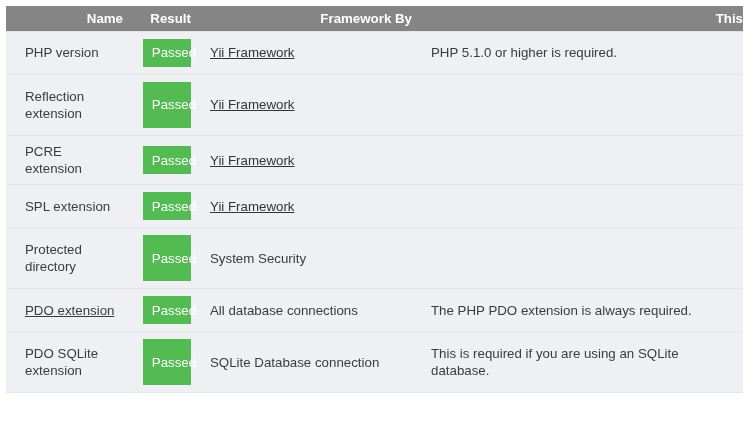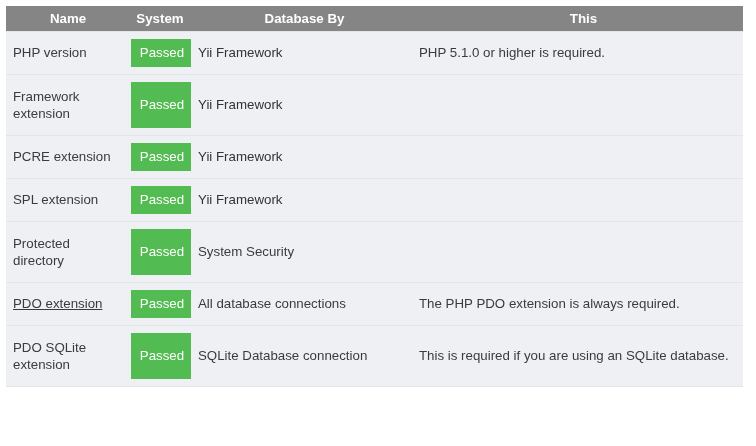--- a/index.html
+++ b/index.html
@@ -36,36 +36,36 @@
   }
   table.req col.c-name   { width: 117px; }
   table.req col.c-result { width: 68px; }
   table.req col.c-req    { width: 221px; }
   table.req col.c-memo   { width: 331px; }
 
   table.req thead th {
     background: #858585;
     color: #ffffff;
     font-weight: bold;
-    text-align: center;
+    text-align: right;
     height: 25px;
     padding: 0 0 0 7px;
     font-size: 13.3px;
     vertical-align: middle;
     border: none;
   }
   table.req thead th.th-result { padding-left: 6px; }
   table.req thead th.th-req    { padding-left: 6px; }
   table.req thead th.th-memo   { padding-left: 12px; }
 
   table.req tbody td {
     background: #eef0f3;
     border-top: 1px solid #e2e5e9;
     border-bottom: 1px solid #e2e5e9;
-    padding: 7px 7px 7px 7px;
+    padding: 7px 7px 7px 19px;
     vertical-align: middle;
     line-height: 1.28;
     color: #3b3b3b;
   }
   table.req tbody tr:first-child td { border-top: 1px solid #e2e5e9; }
 
   td.cell-name { padding-left: 7px; }
   td.cell-req  { padding-left: 6px; }
   td.cell-memo { padding-left: 12px; }
 
@@ -84,54 +84,55 @@
     margin: 0 0 0 1px;
     font-size: 13.3px;
     box-sizing: border-box;
   }
   .result-box.passed {
     background: #52bb52;
     color: #ffffff;
   }
   .link {
     color: #333333;
+    text-decoration: underline;
     cursor: pointer;
   }
 </style>
 </head>
 <body>
 
 <div class="page">
   <div class="table-wrap">
     <table class="req">
       <colgroup>
         <col class="c-name">
           <col class="c-result">
           <col class="c-req">
           <col class="c-memo">
       </colgroup>
       <thead>
         <tr>
           <th class="th-name">Name</th>
-          <th class="th-result">System</th>
-          <th class="th-req">Database By</th>
+          <th class="th-result">Result</th>
+          <th class="th-req">Framework By</th>
           <th class="th-memo">This</th>
         </tr>
       </thead>
       <tbody id="tbody">
           <tr>
             <td class="cell-name" style="height: 14px;">PHP version</td>
             <td class="cell-result">
               <div class="result-box passed" style="height: 28px;">Passed</div>
             </td>
             <td class="cell-req"><span class="link">Yii Framework</span></td>
             <td class="cell-memo">PHP 5.1.0 or higher is required.</td>
           </tr>
           <tr>
-            <td class="cell-name" style="height: 32px;">Framework extension</td>
+            <td class="cell-name" style="height: 32px;">Reflection extension</td>
             <td class="cell-result">
               <div class="result-box passed" style="height: 46px;">Passed</div>
             </td>
             <td class="cell-req"><span class="link">Yii Framework</span></td>
             <td class="cell-memo"></td>
           </tr>
           <tr>
             <td class="cell-name" style="height: 14px;">PCRE extension</td>
             <td class="cell-result">
               <div class="result-box passed" style="height: 28px;">Passed</div>

